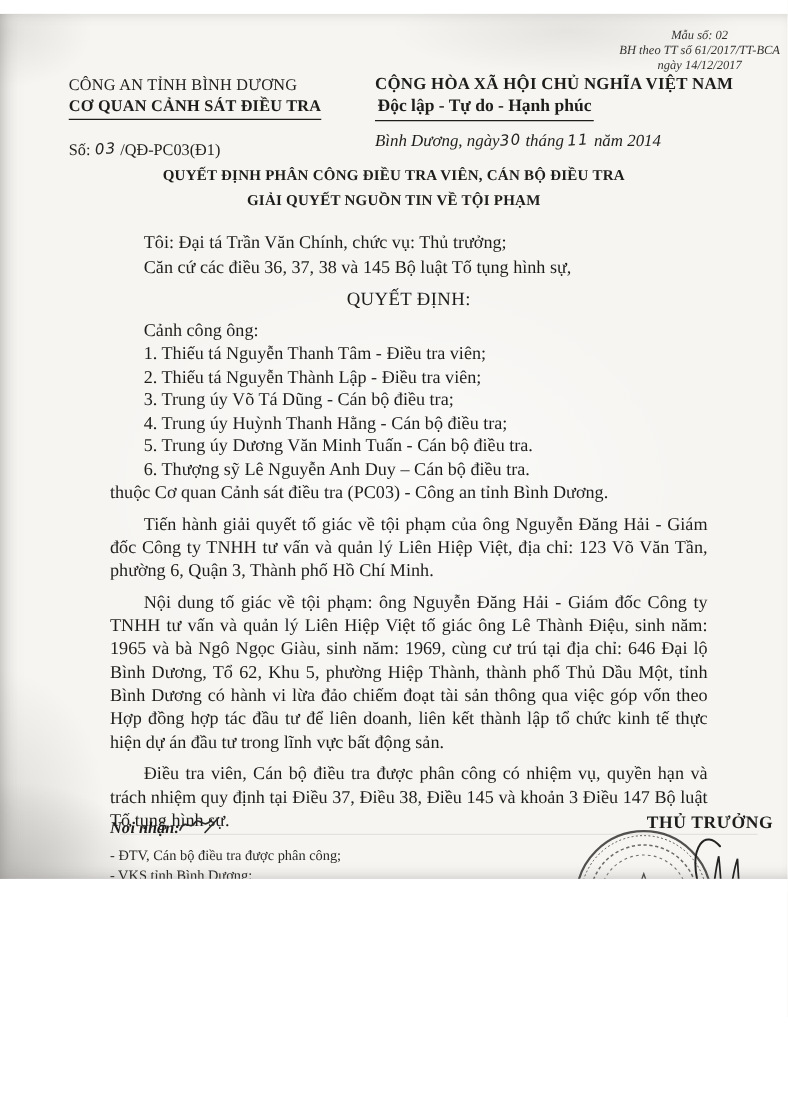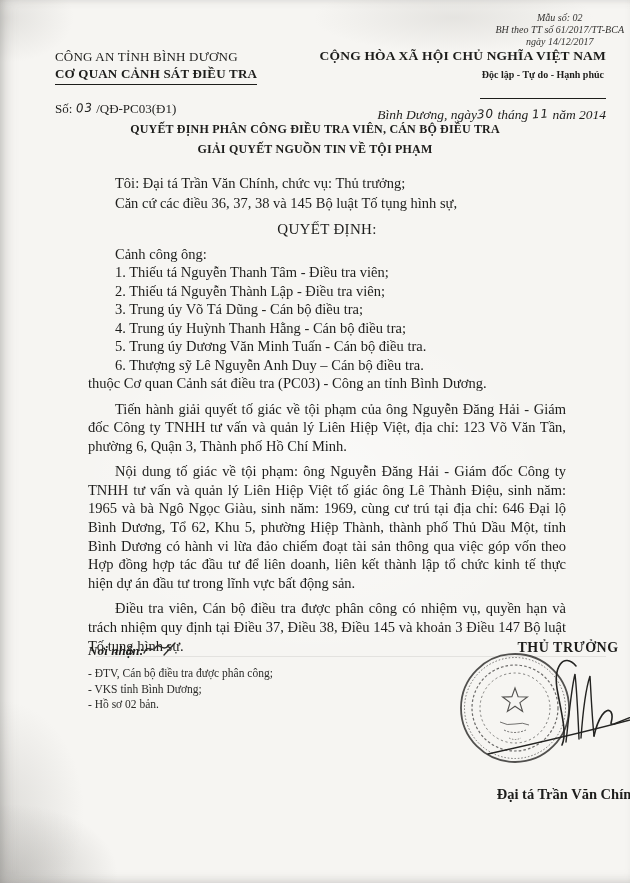--- a/index.html
+++ b/index.html
@@ -1,21 +1,21 @@
 <!DOCTYPE html>
 <html><head>
 <meta charset="utf-8">
 <style>
   * { margin: 0; padding: 0; box-sizing: border-box; }
   html, body { background: #ffffff; }
   .page {
     position: relative;
     width: 630px;
-    height: 883px;
-    margin: 0 auto;
+    height: 692px;
+    margin: 11px auto;
     overflow: hidden;
     font-family: "Liberation Serif", serif;
     color: #1d1d1b;
     background-color: #f6f5f2;
     background-image:
       radial-gradient(150px 100px at 2% 99%, rgba(148,146,142,0.45), transparent 70%),
       radial-gradient(120px 160px at 0% 92%, rgba(160,158,154,0.28), transparent 70%),
       radial-gradient(90px 60px at 1% 2%, rgba(170,168,164,0.25), transparent 75%),
       radial-gradient(200px 50px at 72% 2%, rgba(190,188,184,0.30), transparent 70%),
       radial-gradient(300px 220px at 50% 55%, rgba(255,255,255,0.5), transparent 80%);
@@ -46,31 +46,31 @@
   .header-left .org-agency {
     font-weight: bold;
     display: inline-block;
     border-bottom: 1.2px solid #1d1d1b;
     padding-bottom: 2px;
     letter-spacing: 0.2px;
   }
   .doc-number { margin-top: 15px; font-size: 13px; }
   .header-right {
     position: absolute;
-    left: 284px;
+    left: 300px;
     width: 322px;
-    text-align: right;
+    text-align: left;
   }
   .header-right .national { font-weight: bold; font-size: 13.5px; letter-spacing: 0.2px; }
   .header-right .motto {
     font-weight: bold;
-    font-size: 10px;
+    font-size: 14px;
     display: inline-block;
     border-bottom: 1.2px solid #1d1d1b;
-    padding: 1px 2px 18px 2px;
+    padding: 1px 2px 2px 2px;
     margin-top: 2px;
   }
   .date-line { margin-top: 8px; font-style: italic; font-size: 13.5px; }
   .handwritten {
     font-family: "DejaVu Sans", sans-serif;
     font-style: italic;
     font-size: 12px;
     display: inline-block;
     transform: rotate(-4deg) translateY(-1px);
     letter-spacing: 1px;

